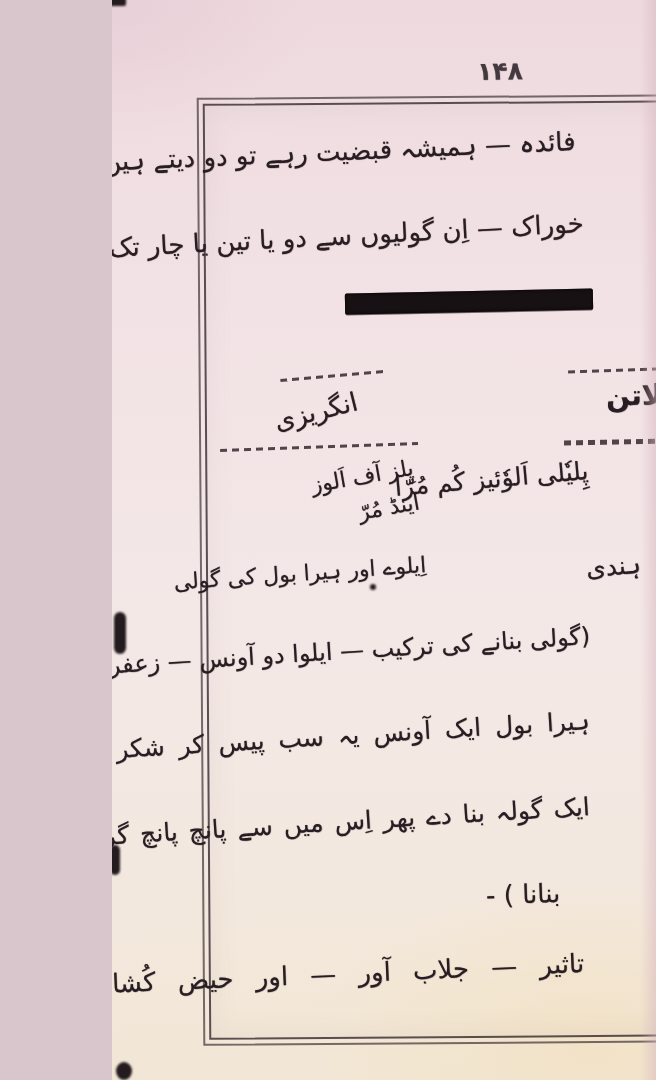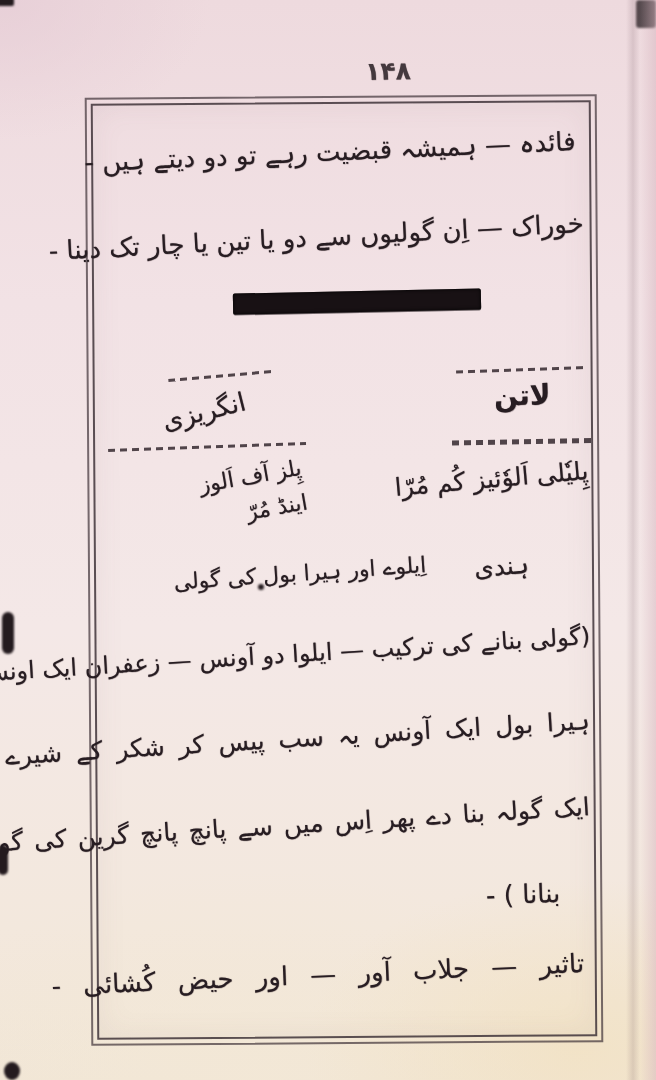--- a/index.html
+++ b/index.html
@@ -1,18 +1,18 @@
 <!DOCTYPE html>
 <html lang="ur" dir="rtl"><head>
 <meta charset="utf-8">
 <style>
   html,body{margin:0;padding:0;}
   body{background:#d8c6cc;font-family:"DejaVu Sans",sans-serif;}
   #page{
-    position:relative;width:656px;height:1080px;overflow:hidden;direction:rtl;
+    position:relative;width:544px;height:1080px;overflow:hidden;direction:rtl;
     background:
       radial-gradient(ellipse 420px 260px at 88% 97%, rgba(242,226,196,.85), transparent 65%),
       radial-gradient(ellipse 500px 300px at 40% 100%, rgba(243,232,214,.75), transparent 70%),
       radial-gradient(ellipse 300px 200px at 0% 0%, rgba(230,205,214,.8), transparent 70%),
       linear-gradient(180deg,#eedade 0%,#f2e2e5 28%,#f4e8e7 58%,#f3e8dd 86%,#f1e6d6 100%);
     color:#271d22;
   }
   .txt{
     position:absolute;white-space:nowrap;color:#271d22;
     text-shadow:0 0 1px rgba(46,30,36,.45), 0.5px 0.5px 0 rgba(46,30,36,.25);

